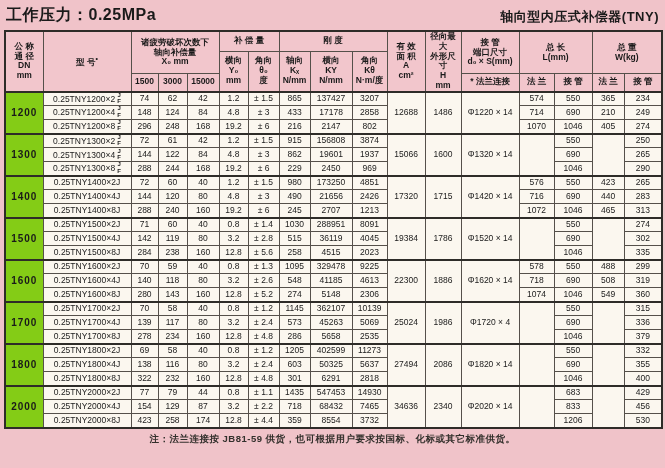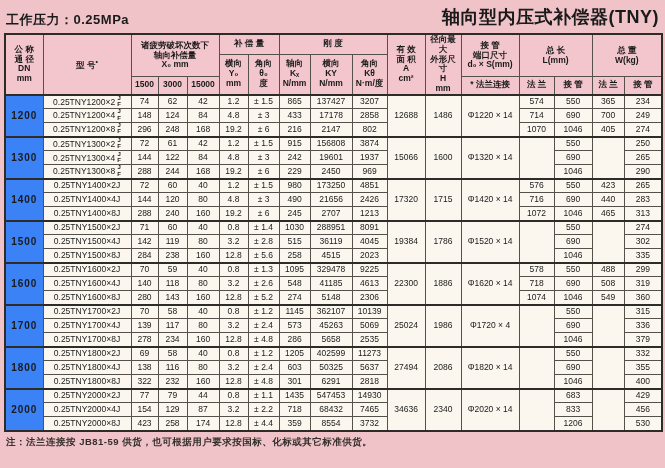--- a/index.html
+++ b/index.html
@@ -9,55 +9,55 @@
     background:#f0c3c9;
     font-family:"Liberation Sans", sans-serif;
     color:#1a1a1a;
     overflow:hidden;
   }
   .page { padding:2px 4px 0 4px; }
   .titlebar {
     display:flex; justify-content:space-between; align-items:flex-end;
     padding:3px 2px 4px 2px;
   }
-  .title-left  { font-size:13px; font-weight:bold; letter-spacing:.5px; }
-  .title-right { font-size:18px; font-weight:bold; letter-spacing:.5px; }
+  .title-left  { font-size:16px; font-weight:bold; letter-spacing:.5px; }
+  .title-right { font-size:13px; font-weight:bold; letter-spacing:.5px; }
   table.spec {
     border-collapse:collapse; table-layout:fixed;
     width:657px; background:#fbf7ef;
     border:2px solid #2e2c28;
   }
   th, td {
     border:1px solid #55504a;
     text-align:center; vertical-align:middle;
     padding:0 1px; overflow:hidden;
     font-size:8.5px; line-height:1.15;
   }
   thead th {
     background:#f2c6cc;
     font-weight:bold;
     white-space:pre-line;
     height:18px;
   }
   thead tr:first-child th { height:20px; }
   tbody td { height:14px; background:#fbf7ef; white-space:nowrap; }
   td.pink {
-    background:#3b82f6; font-weight:bold; font-size:10px; letter-spacing:1px;
+    background:#84cc16; font-weight:bold; font-size:10px; letter-spacing:1px;
   }
   td.model { font-size:8.5px;margin-left:32px; }
   tr.gstart td { border-top:2px solid #2e2c28; }
   .frac {
     display:inline-flex; flex-direction:column; align-items:center;
     font-size:6px; line-height:1.05; vertical-align:middle;
     margin-left:2px; transform:translateY(-1px); font-weight:bold;
   }
   sup.mark { font-size:7px; }
   .footnote {
     font-size:9.5px; font-weight:bold; color:#33302c;
-    padding:4px 2px 0 2px; letter-spacing:.5px;
+    padding:4px 2px 0 2px; letter-spacing:.5px;text-align:center;
   }
 </style>
 </head>
 <body>
 
 <div class="page">
   <div class="titlebar">
     <span class="title-left">工作压力：0.25MPa</span>
     <span class="title-right">轴向型内压式补偿器(TNY)</span>
   </div>
@@ -169,21 +169,21 @@
           <td>148</td>
           <td>124</td>
           <td>84</td>
           <td>4.8</td>
           <td>± 3</td>
           <td>433</td>
           <td>17178</td>
           <td>2858</td>
           <td>714</td>
           <td>690</td>
-          <td>700</td>
+          <td>210</td>
           <td>249</td>
         </tr>
         <tr>
           <td class="model"><span>0.25TNY1200×8</span><span class="frac">
               <span>J</span>
               <span>F</span>
             </span></td>
           <td>296</td>
           <td>248</td>
           <td>168</td>
@@ -222,21 +222,21 @@
         <tr>
           <td class="model"><span>0.25TNY1300×4</span><span class="frac">
               <span>J</span>
               <span>F</span>
             </span></td>
           <td>144</td>
           <td>122</td>
           <td>84</td>
           <td>4.8</td>
           <td>± 3</td>
-          <td>242</td>
+          <td>862</td>
           <td>19601</td>
           <td>1937</td>
           <td>690</td>
           <td>265</td>
         </tr>
         <tr>
           <td class="model"><span>0.25TNY1300×8</span><span class="frac">
               <span>J</span>
               <span>F</span>
             </span></td>

